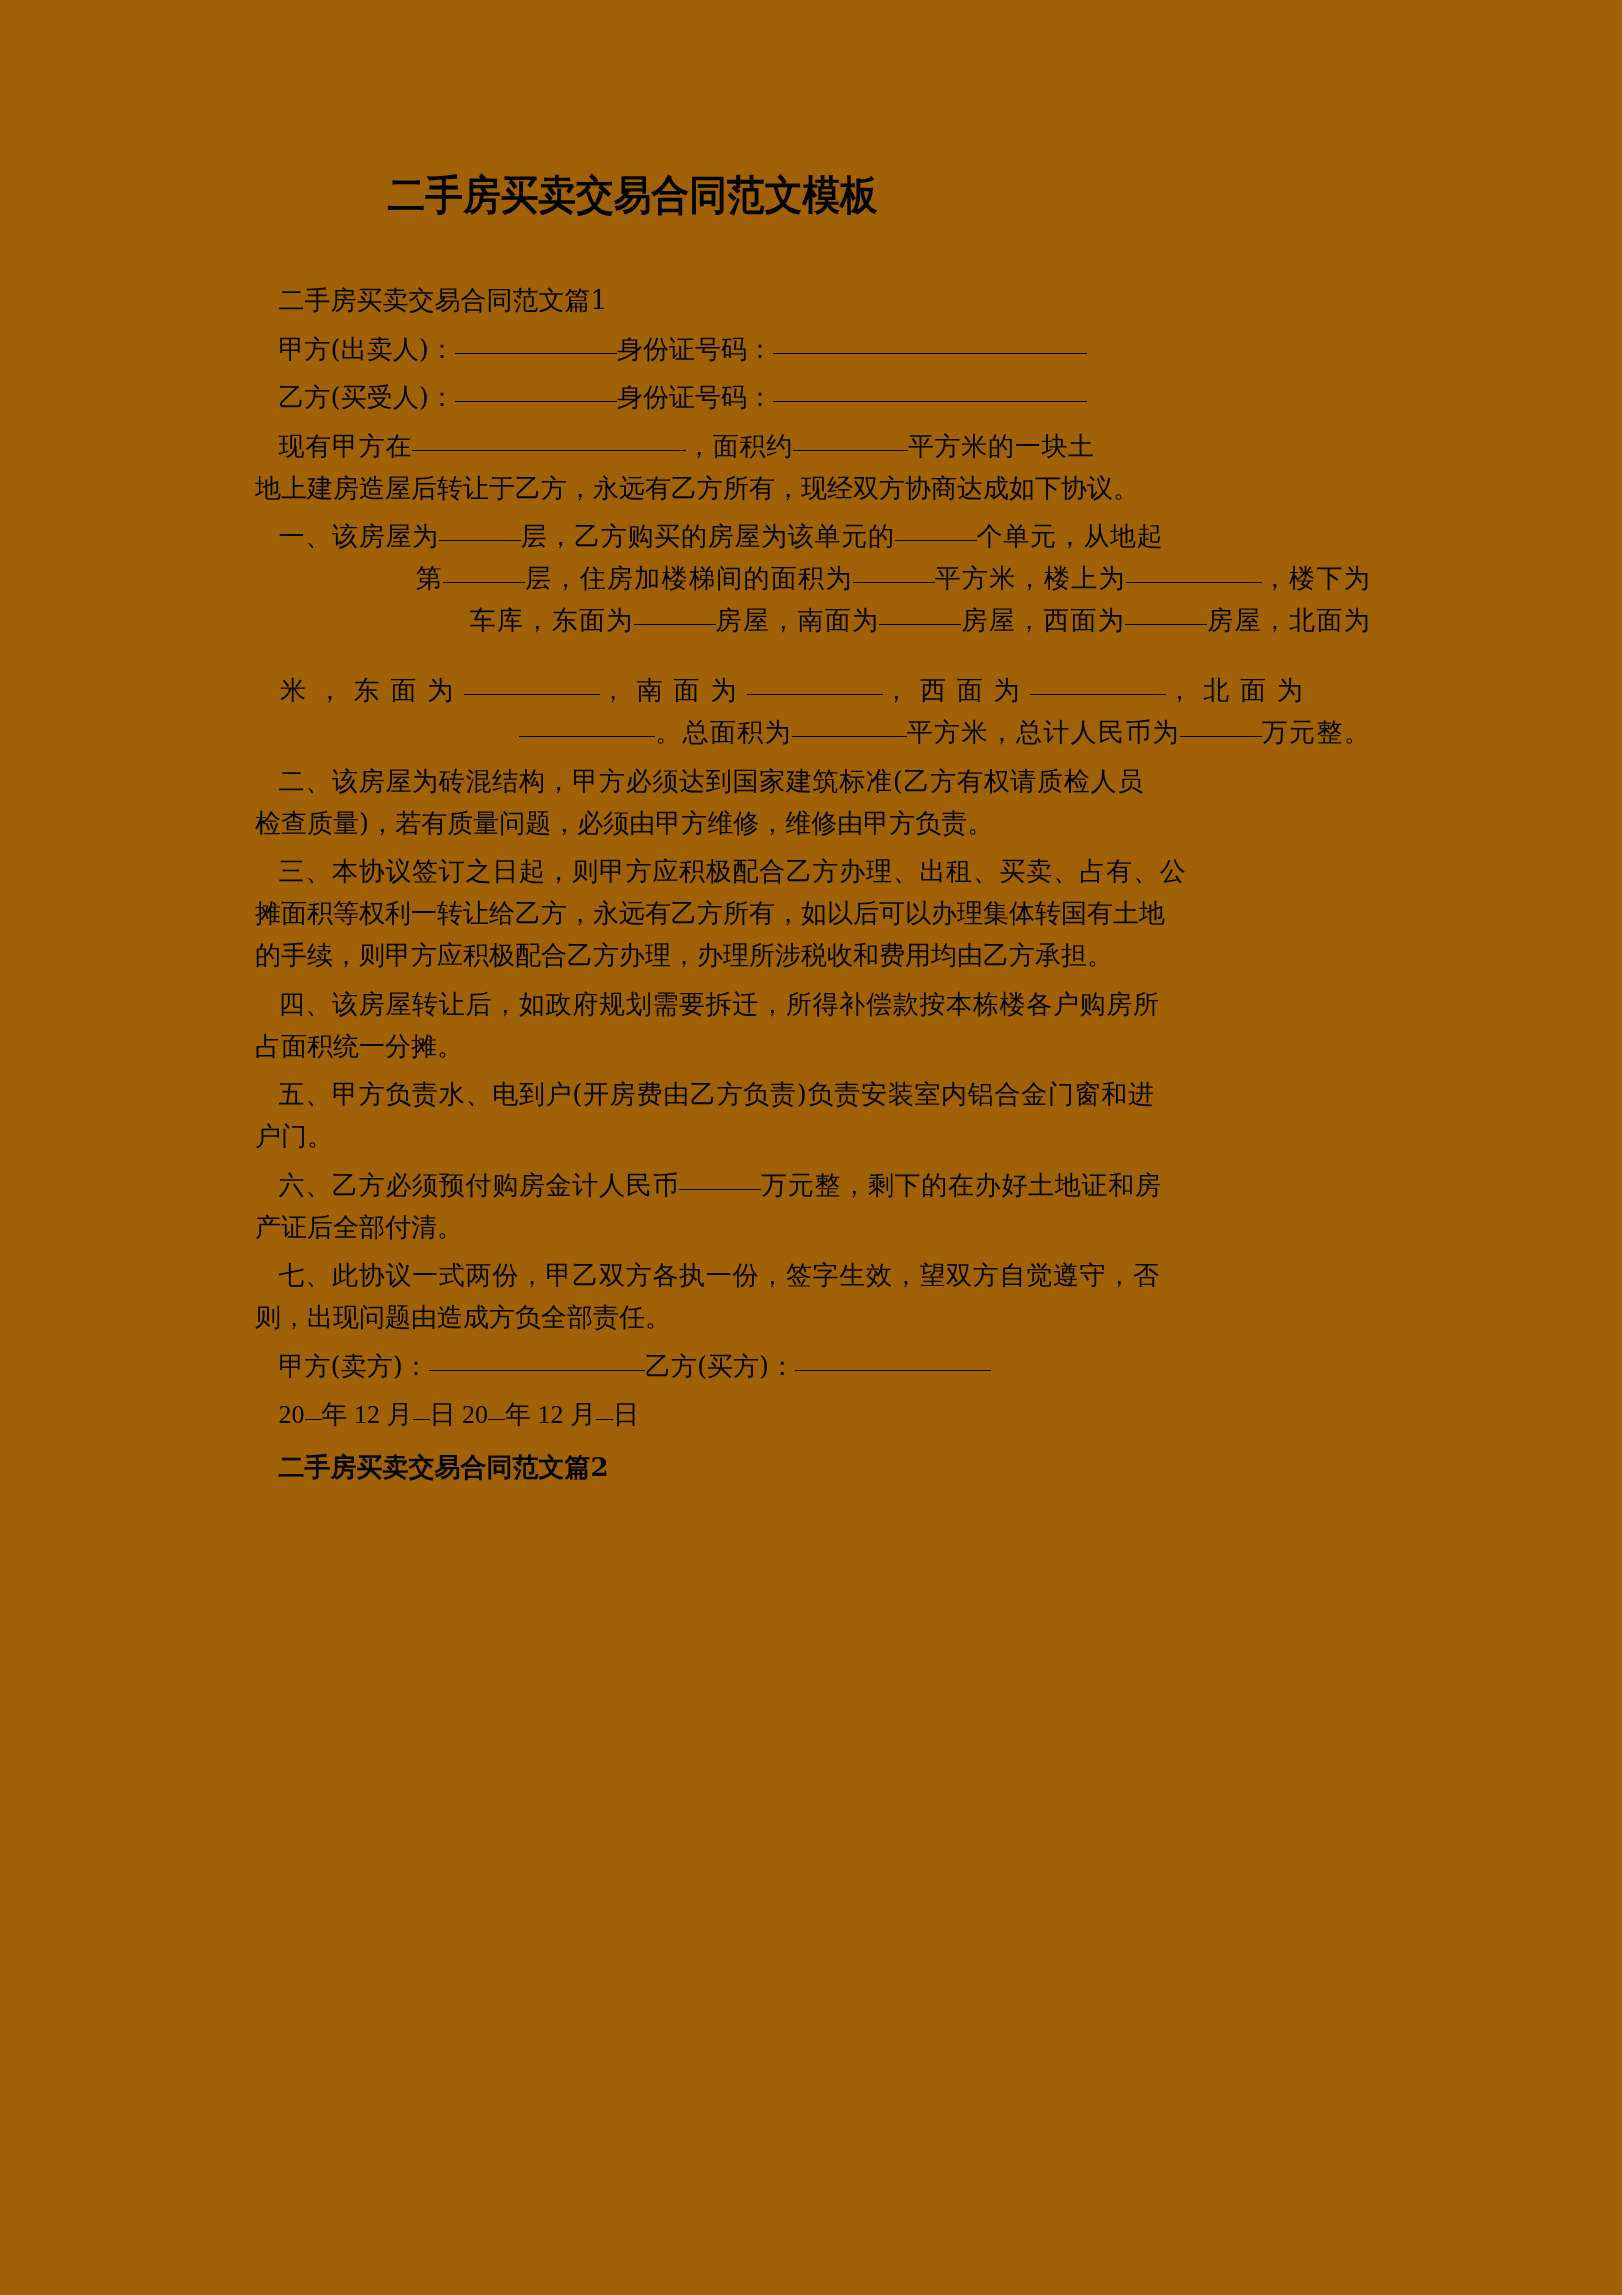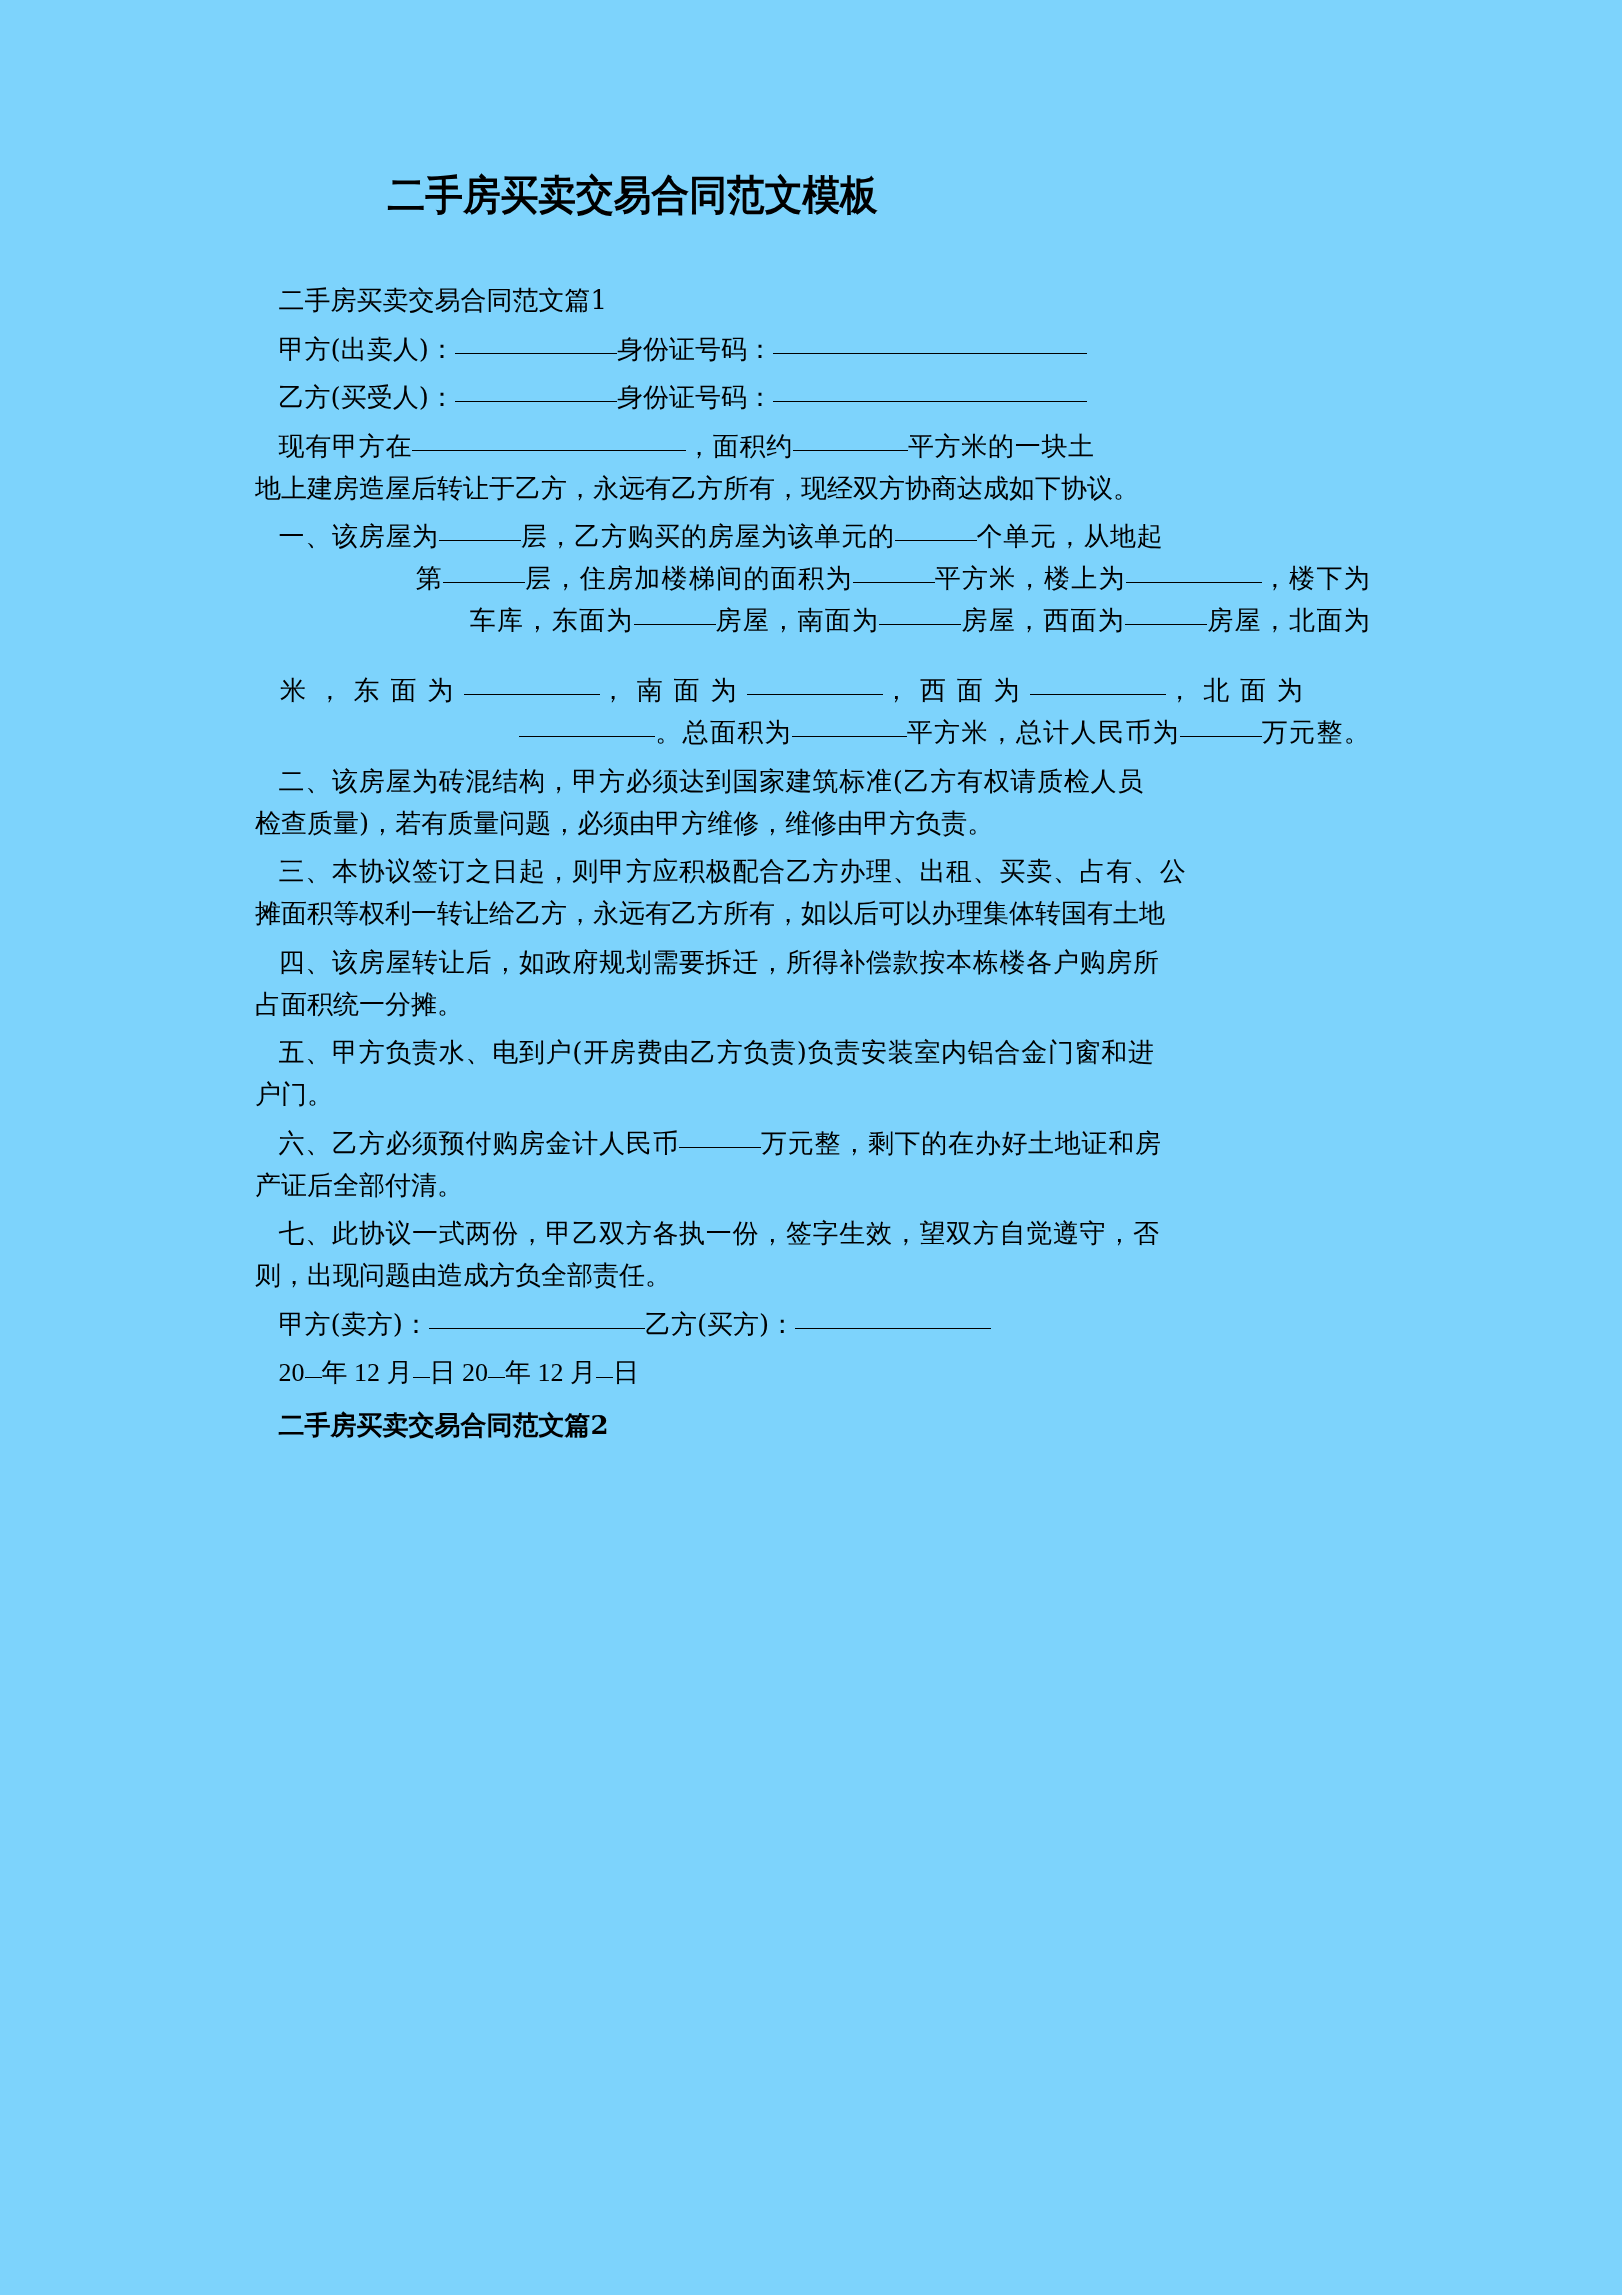--- a/index.html
+++ b/index.html
@@ -11,21 +11,21 @@
     width: 1623px;
     height: 2295px;
     font-family: "DejaVu Serif", "Liberation Serif", serif;
     color: #000000;
     overflow: hidden;
   }
   .page {
     position: relative;
     width: 1623px;
     height: 2295px;
-    background: #7dd3fc;
+    background: #a16207;
     box-sizing: border-box;
     padding: 0;
   }
   .content {
     position: absolute;
     left: 255px;
     top: 0;
     width: 1116px;
   }
 
@@ -124,20 +124,21 @@
 
       <div class="ln sp4"><span>米，东面为</span><span class="blank b-l"></span><span>，南面为</span><span class="blank b-l"></span><span>，西面为</span><span class="blank b-l"></span><span>，北面为</span></div>
 
       <div class="ln sp2"><span class="blank b-l"></span><span>。总面积为</span><span class="blank b-ml"></span><span>平方米，总计人民币为</span><span class="blank b-sm"></span><span>万元整。</span></div>
 
       <div class="ln indent gap-sm sp3"><span>二、该房屋为砖混结构，甲方必须达到国家建筑标准(乙方有权请质检人员</span></div>
       <div class="ln"><span>检查质量)，若有质量问题，必须由甲方维修，维修由甲方负责。</span></div>
 
       <div class="ln indent gap-sm sp3"><span>三、本协议签订之日起，则甲方应积极配合乙方办理、出租、买卖、占有、公</span></div>
       <div class="ln"><span>摊面积等权利一转让给乙方，永远有乙方所有，如以后可以办理集体转国有土地</span></div>
+      <div class="ln"><span>的手续，则甲方应积极配合乙方办理，办理所涉税收和费用均由乙方承担。</span></div>
 
       <div class="ln indent gap-sm sp3"><span>四、该房屋转让后，如政府规划需要拆迁，所得补偿款按本栋楼各户购房所</span></div>
       <div class="ln"><span>占面积统一分摊。</span></div>
 
       <div class="ln indent gap-sm sp3"><span>五、甲方负责水、电到户(开房费由乙方负责)负责安装室内铝合金门窗和进</span></div>
       <div class="ln"><span>户门。</span></div>
 
       <div class="ln indent gap-sm sp3"><span>六、乙方必须预付购房金计人民币</span><span class="blank b-sm"></span><span>万元整，剩下的在办好土地证和房</span></div>
       <div class="ln"><span>产证后全部付清。</span></div>
 

